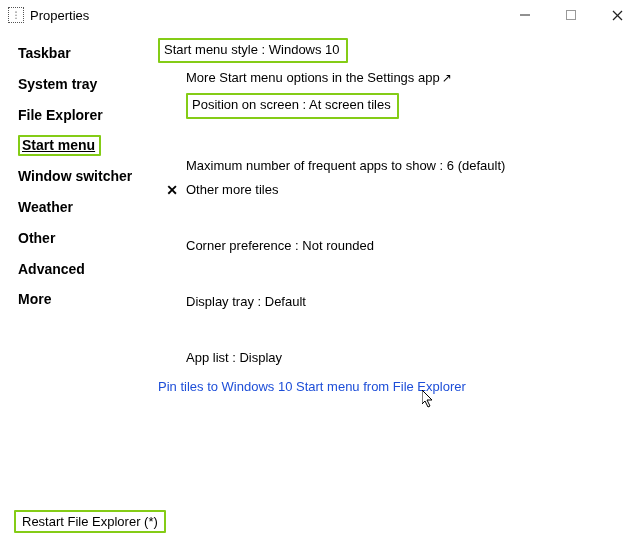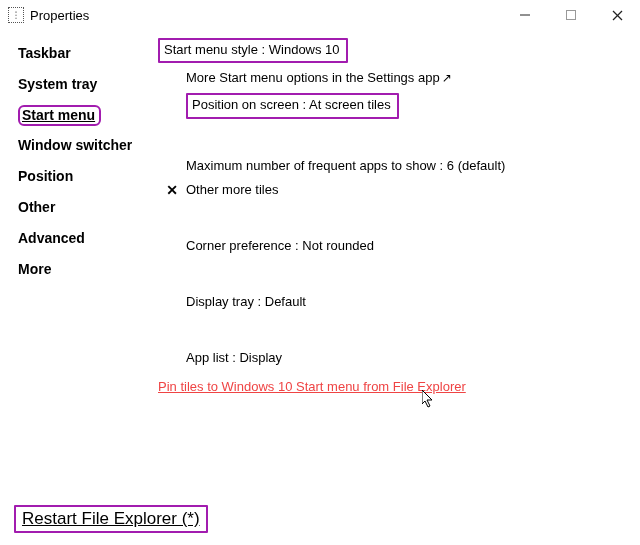--- a/index.html
+++ b/index.html
@@ -63,21 +63,21 @@
     font-size: 14px;
     font-weight: 600;
     padding: 7px 4px 7px 2px;
     cursor: default;
     line-height: 1.2;
   }
   .sidebar-item.selected span {
     text-decoration: underline;
   }
   .redbox {
-    border: 2px solid #a21caf;
+    border: 2px solid #84cc16;
     border-radius: 1px;
   }
   .content {
     flex: 1;
     padding-top: 4px;
     padding-left: 8px;
   }
   .row {
     display: flex;
     align-items: flex-start;
@@ -94,39 +94,37 @@
     display:flex;
     justify-content:center;
     padding-top:2px;
   }
   .xmark {
     font-weight: 700;
     font-size: 14px;
     line-height: 1;
   }
   .link {
-    color: #ef4444;
-    text-decoration: underline;
+    color: #1d4ed8;
     cursor: pointer;
     text-align: right;
   }
   .heading-row {
     display:inline-block;
     padding: 1px 6px 2px 4px;
   }
   .bottom-link {
     position: absolute;
     left: 14px;
     bottom: 12px;
     display:inline-block;
     padding: 2px 6px;
   }
   .bottom-link span {
-    text-decoration: underline;
-    font-size: 17px;
+    font-size: 13px;
   }
   .cursor {
     position: absolute;
     left: 422px;
     top: 390px;
     pointer-events: none;
   }
   .arrow-ne {
     font-size: 12px;
     margin-left: 2px;
@@ -158,23 +156,24 @@
           </svg>
       </div>
     </div>
   </div>
 
   <div class="body">
 
     <div class="sidebar">
       <div class="sidebar-item"><span>Taskbar</span></div>
       <div class="sidebar-item"><span>System tray</span></div>
-      <div class="sidebar-item selected"><span class="redbox" style="padding:0 4px 1px 2px;border-radius:6px;">Start menu</span></div>
+      <div class="sidebar-item"><span>File Explorer</span></div>
+      <div class="sidebar-item selected"><span class="redbox" style="padding:0 4px 1px 2px;">Start menu</span></div>
       <div class="sidebar-item"><span>Window switcher</span></div>
-      <div class="sidebar-item"><span>Position</span></div>
+      <div class="sidebar-item"><span>Weather</span></div>
       <div class="sidebar-item"><span>Other</span></div>
       <div class="sidebar-item"><span>Advanced</span></div>
       <div class="sidebar-item"><span>More</span></div>
     </div>
 
     <div class="content">
 
       <div class="row indent1">
         <span class="heading-row redbox row-text">Start menu style : Windows 10</span>
       </div>

